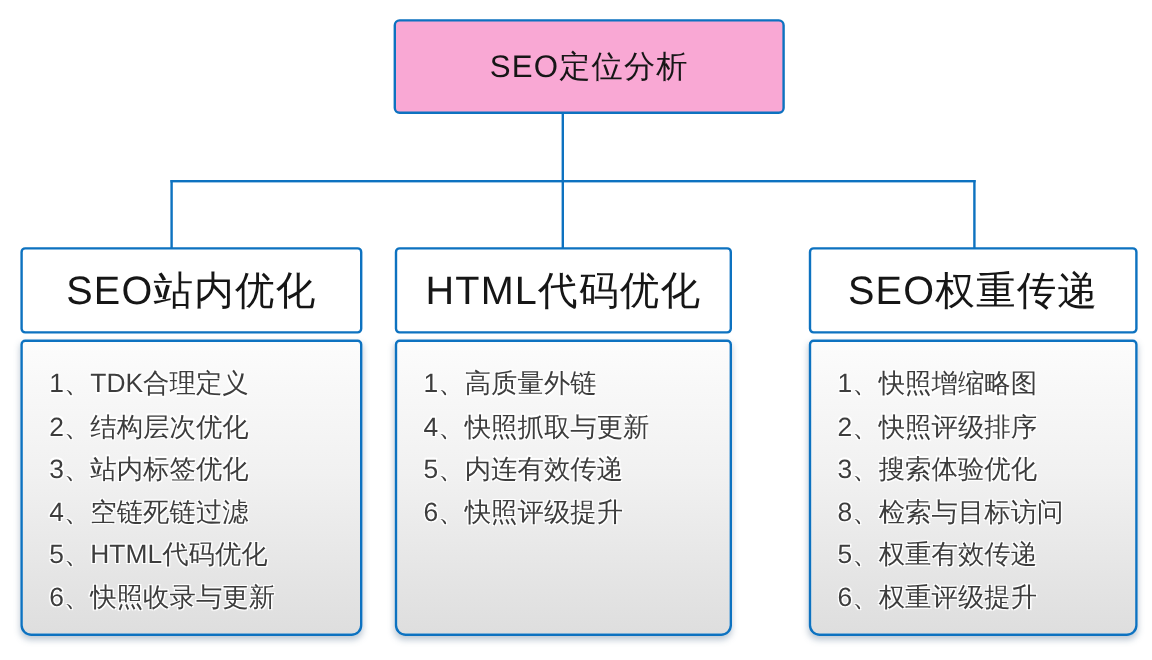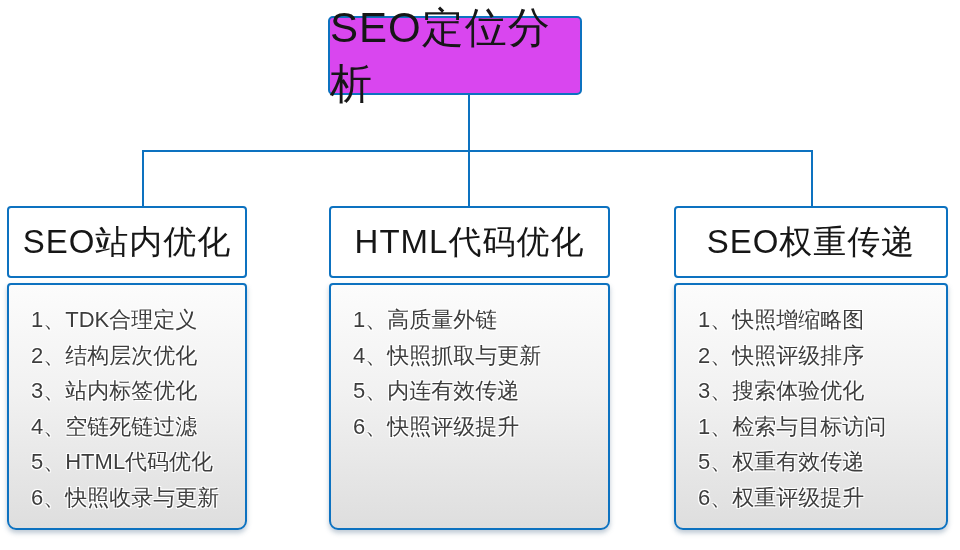--- a/index.html
+++ b/index.html
@@ -3,24 +3,24 @@
 <meta charset="utf-8">
 <style>
   :root { --blue: #0d72c0; --item-color: #3d3d3d; --title-color: #161616; }
   * { box-sizing: border-box; margin: 0; padding: 0; }
   body { background: #fff; font-family: "Liberation Sans", sans-serif; }
   .canvas {
     position: relative; width: 960px; height: 550px;
     background: #ffffff; overflow: hidden;
   }
   .root-box {
-    position: absolute; left: 328px; top: 16px; width: 254px; height: 79px;
-    background: #d946ef; border: 2px solid var(--blue); border-radius: 5px;
+    position: absolute; left: 328px; top: 16px; width: 326px; height: 79px;
+    background: #f9a8d4; border: 2px solid var(--blue); border-radius: 5px;
     display: flex; align-items: center; justify-content: center;
-    font-size: 42px; color: var(--title-color); letter-spacing: 1px;
+    font-size: 26px; color: var(--title-color); letter-spacing: 1px;
   }
   .line { position: absolute; background: var(--blue); }
   .v-root  { left: 468px; top: 95px;  width: 2px; height: 56px; }
   .h-main  { left: 142px; top: 150px; width: 671px; height: 2px; }
   .v-left  { left: 142px; top: 150px; width: 2px; height: 57px; }
   .v-mid   { left: 468px; top: 150px; width: 2px; height: 57px; }
   .v-right { left: 811px; top: 150px; width: 2px; height: 57px; }
   .branch { position: absolute; top: 206px; }
   .branch-head {
     height: 72px; background: #ffffff;
@@ -50,21 +50,21 @@
   <div class="root-box">
     <span>SEO定位分析</span>
   </div>
 
   <div class="line v-root"></div>
   <div class="line h-main"></div>
   <div class="line v-left"></div>
   <div class="line v-mid"></div>
   <div class="line v-right"></div>
 
-  <div class="branch" style="left:7px; width:240px;border-radius:24px;">
+  <div class="branch" style="left:17px; width:285px;border-radius:24px;">
     <div class="branch-head">
       <span>SEO站内优化</span>
     </div>
     <div class="branch-list">
       <div class="list-item">1、TDK合理定义</div>
       <div class="list-item">2、结构层次优化</div>
       <div class="list-item">3、站内标签优化</div>
       <div class="list-item">4、空链死链过滤</div>
       <div class="list-item">5、HTML代码优化</div>
       <div class="list-item">6、快照收录与更新</div>
@@ -84,19 +84,19 @@
   </div>
 
   <div class="branch" style="left:674px; width:274px;border-radius:22px;">
     <div class="branch-head">
       <span>SEO权重传递</span>
     </div>
     <div class="branch-list">
       <div class="list-item">1、快照增缩略图</div>
       <div class="list-item">2、快照评级排序</div>
       <div class="list-item">3、搜索体验优化</div>
-      <div class="list-item">1、检索与目标访问</div>
+      <div class="list-item">8、检索与目标访问</div>
       <div class="list-item">5、权重有效传递</div>
       <div class="list-item">6、权重评级提升</div>
     </div>
   </div>
 
 </div>
 
 </body></html>

